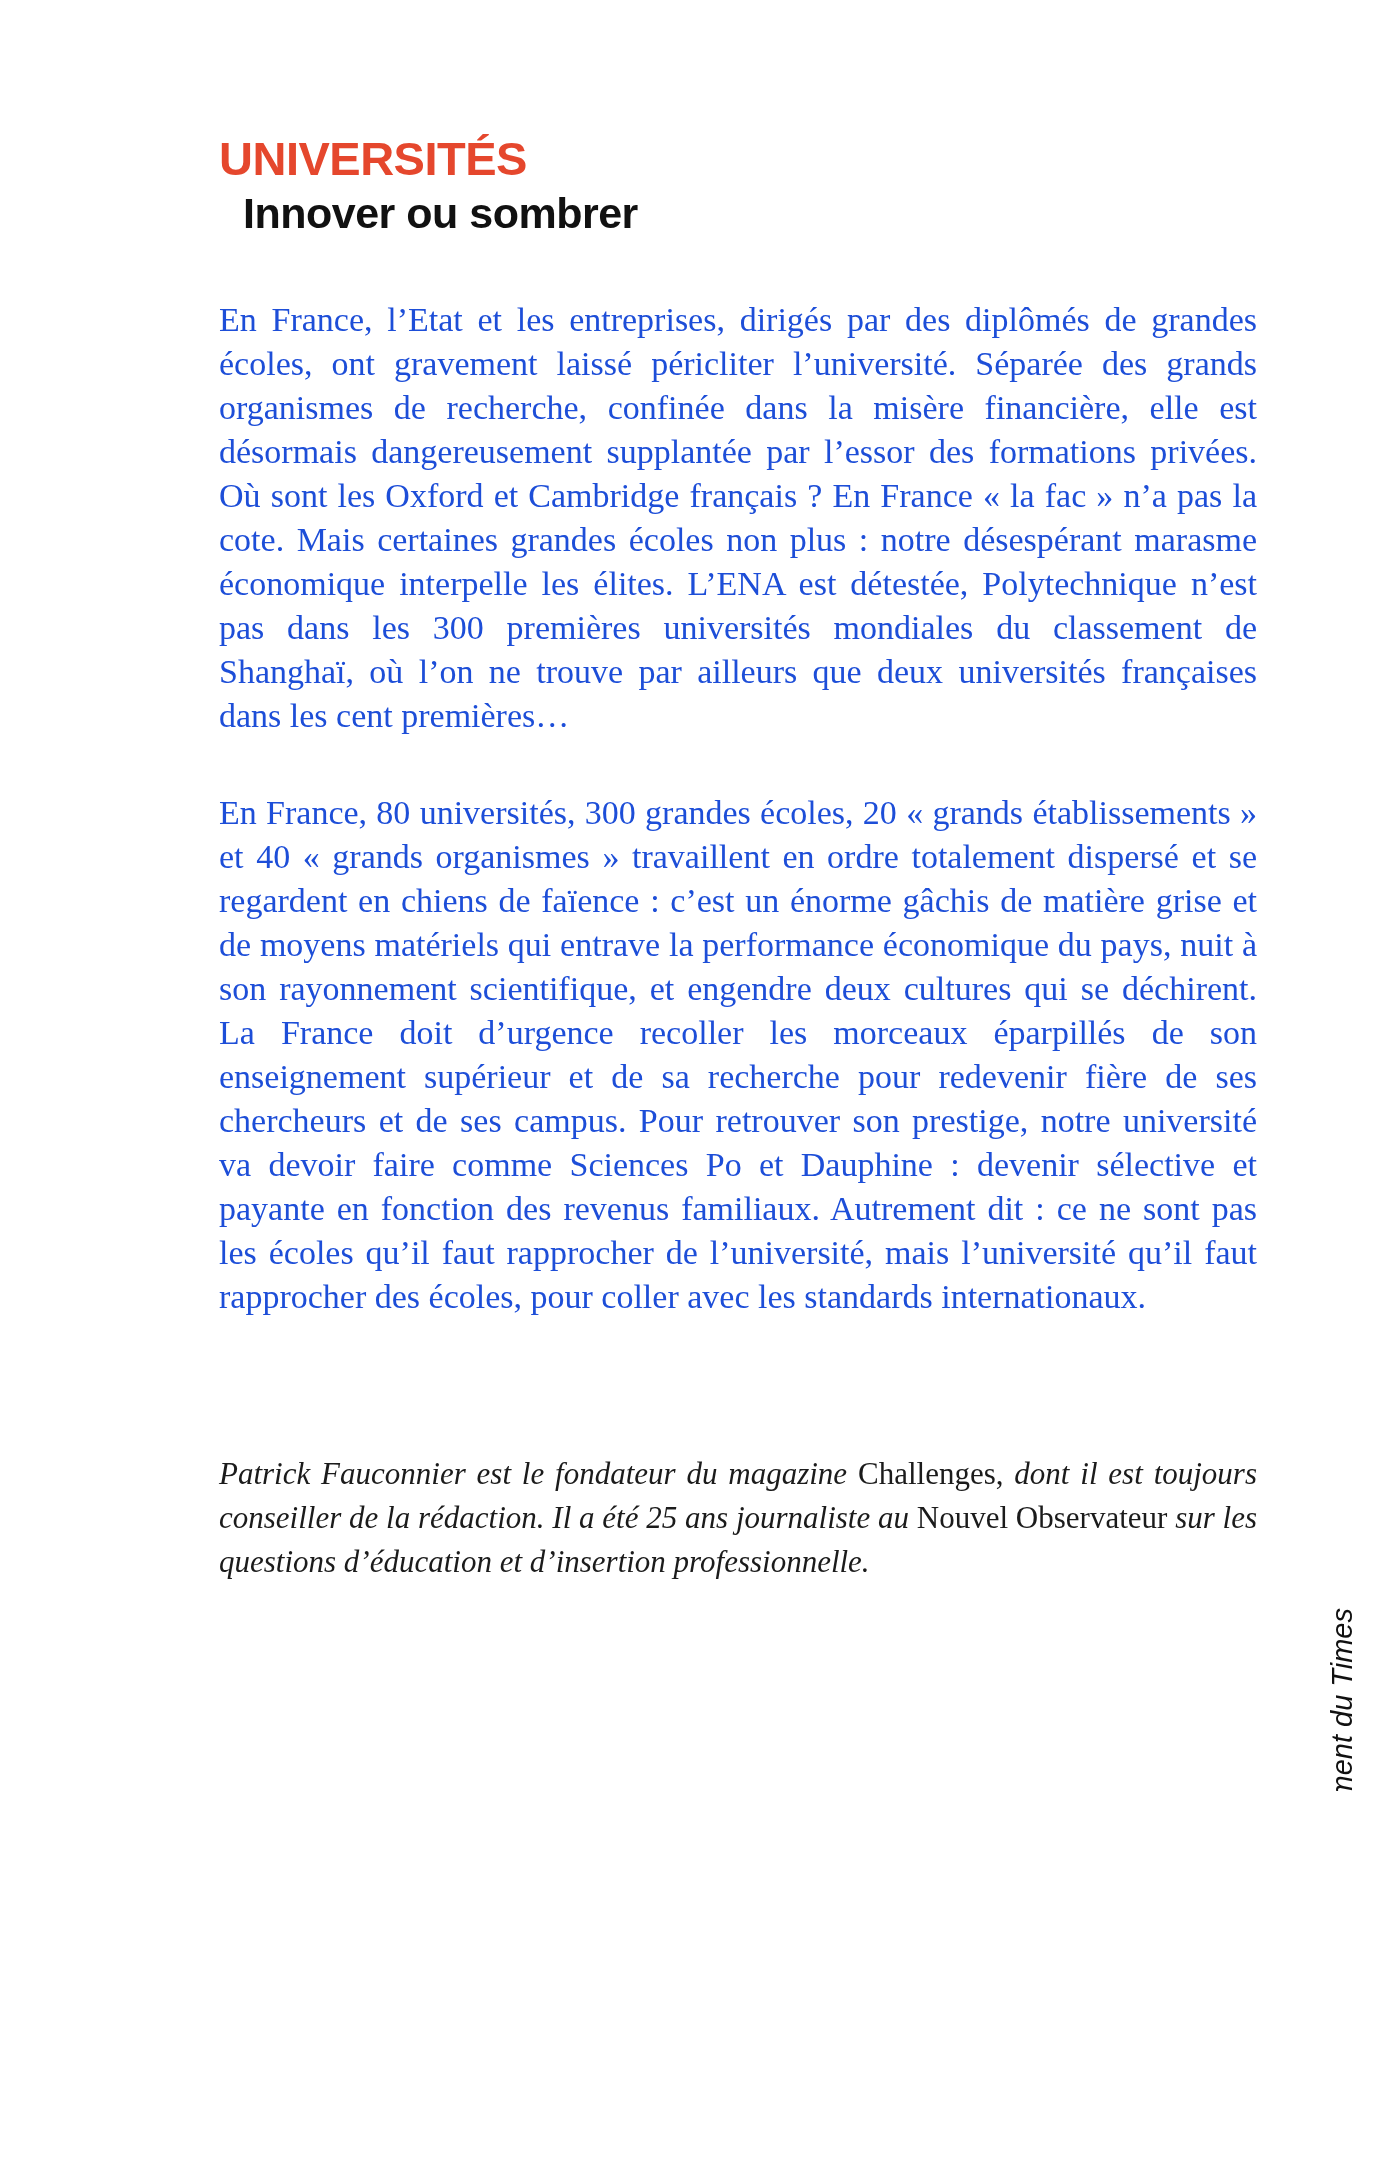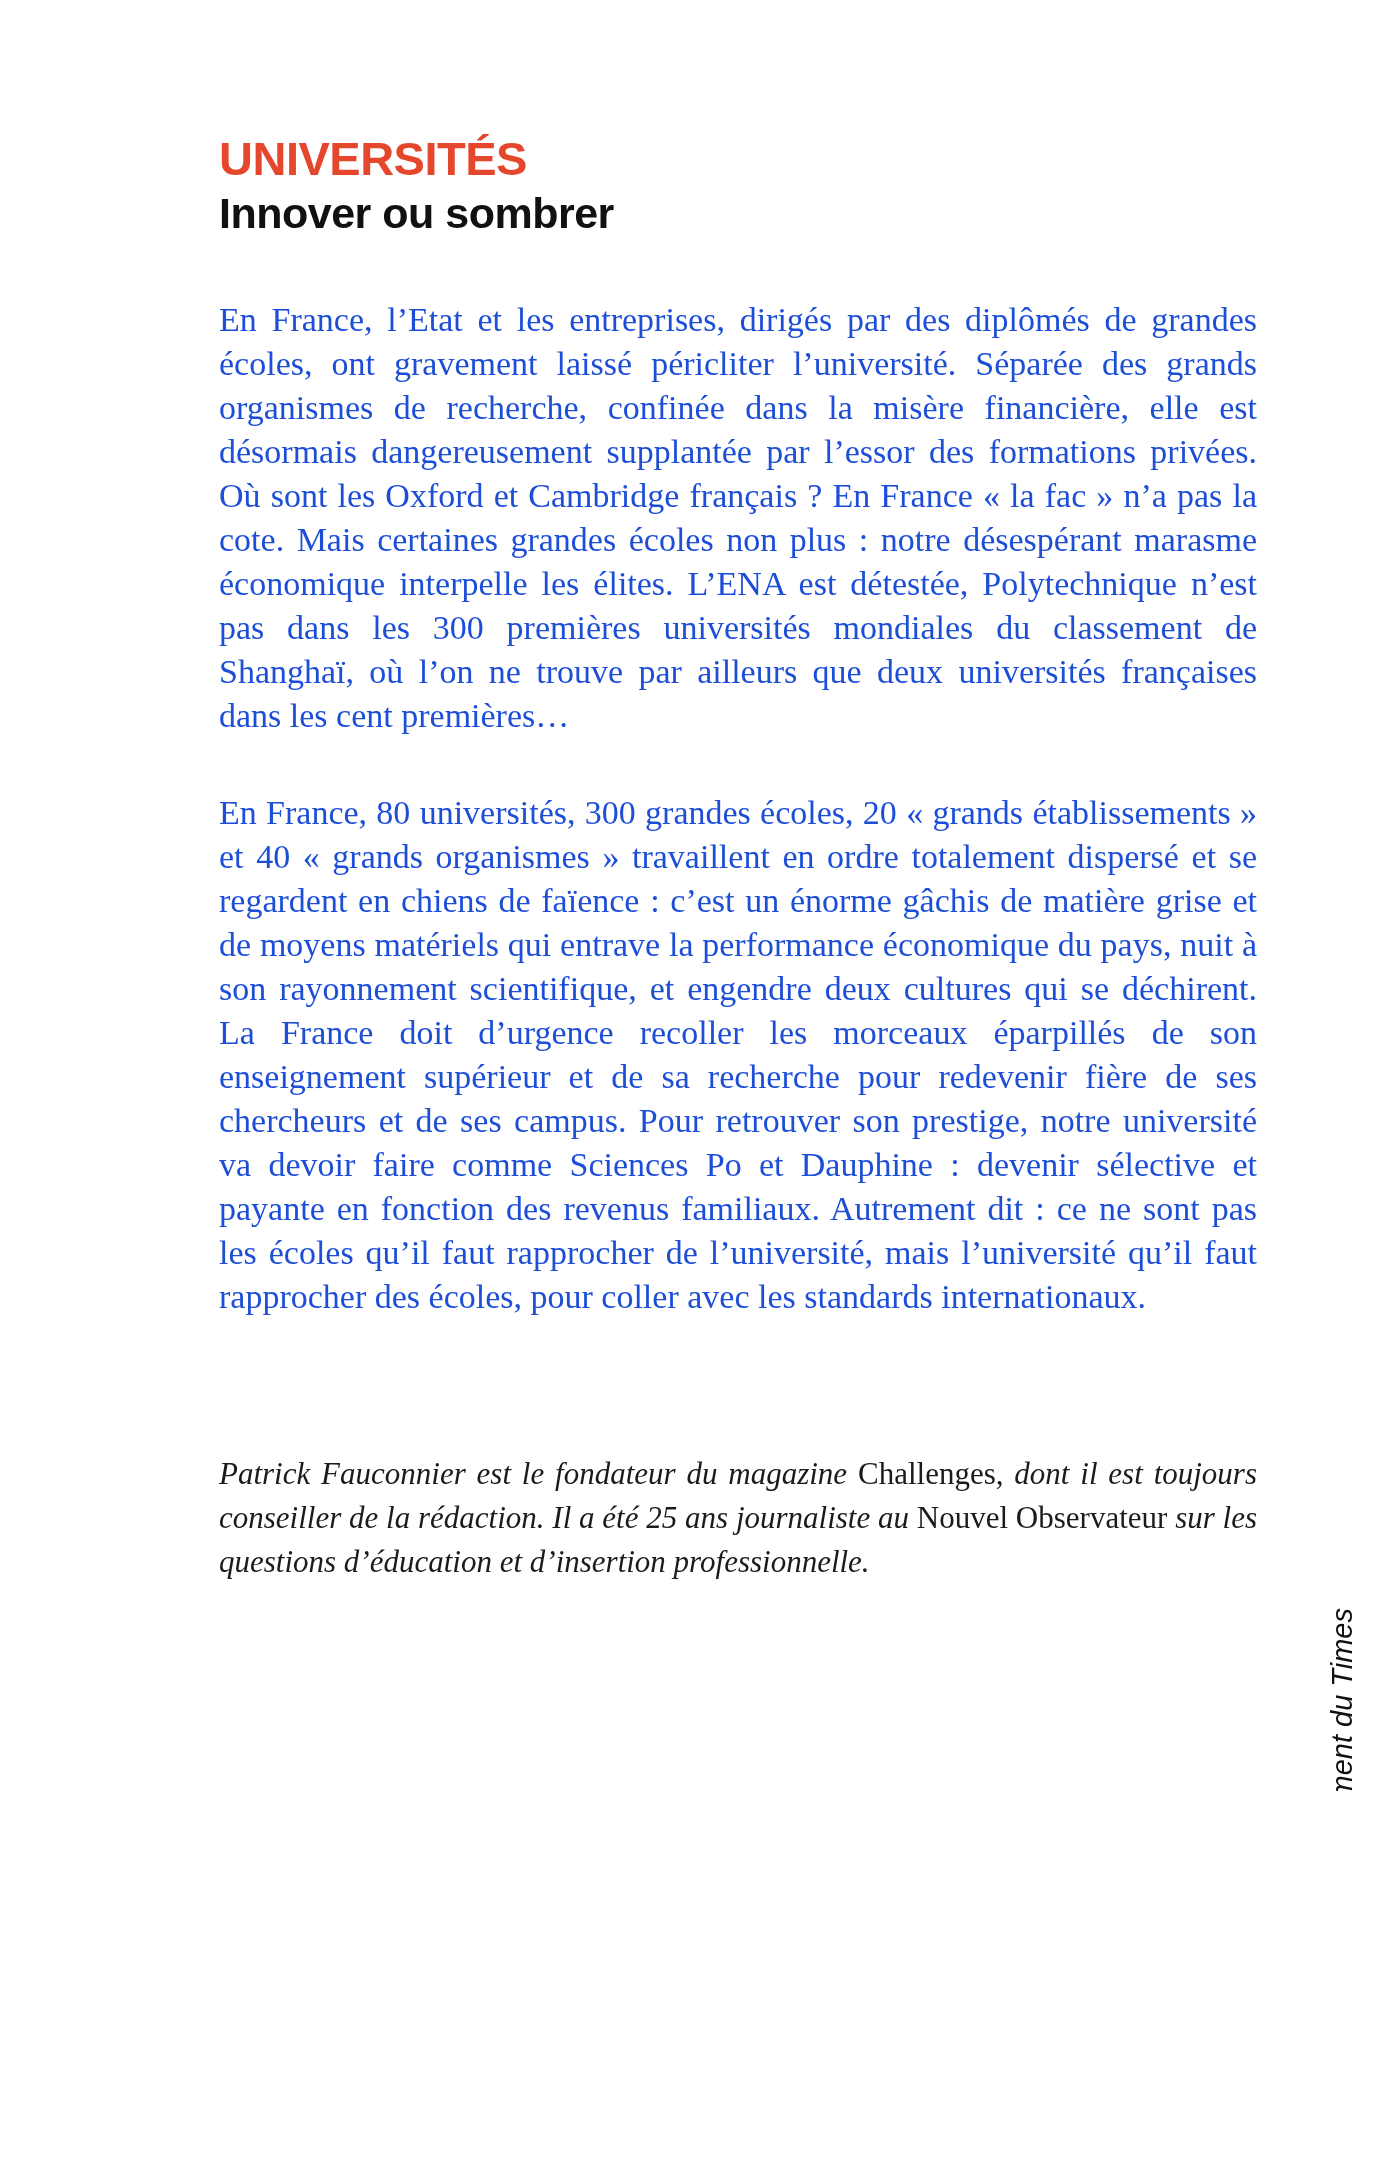--- a/index.html
+++ b/index.html
@@ -22,20 +22,21 @@
     letter-spacing: -0.5px;
     line-height: 1.05;
   }
   .subtitle {
     font-family: "Liberation Sans", sans-serif;
     font-weight: bold;
     font-size: 43px;
     letter-spacing: -0.5px;
     color: #111111;
     margin-top: 6px;
+    margin-left: 24px;
   }
 
   .body-text {
     position: absolute;
     left: 219px;
     top: 298px;
     width: 1038px;
   }
   .body-text p {
     font-size: 34px;

